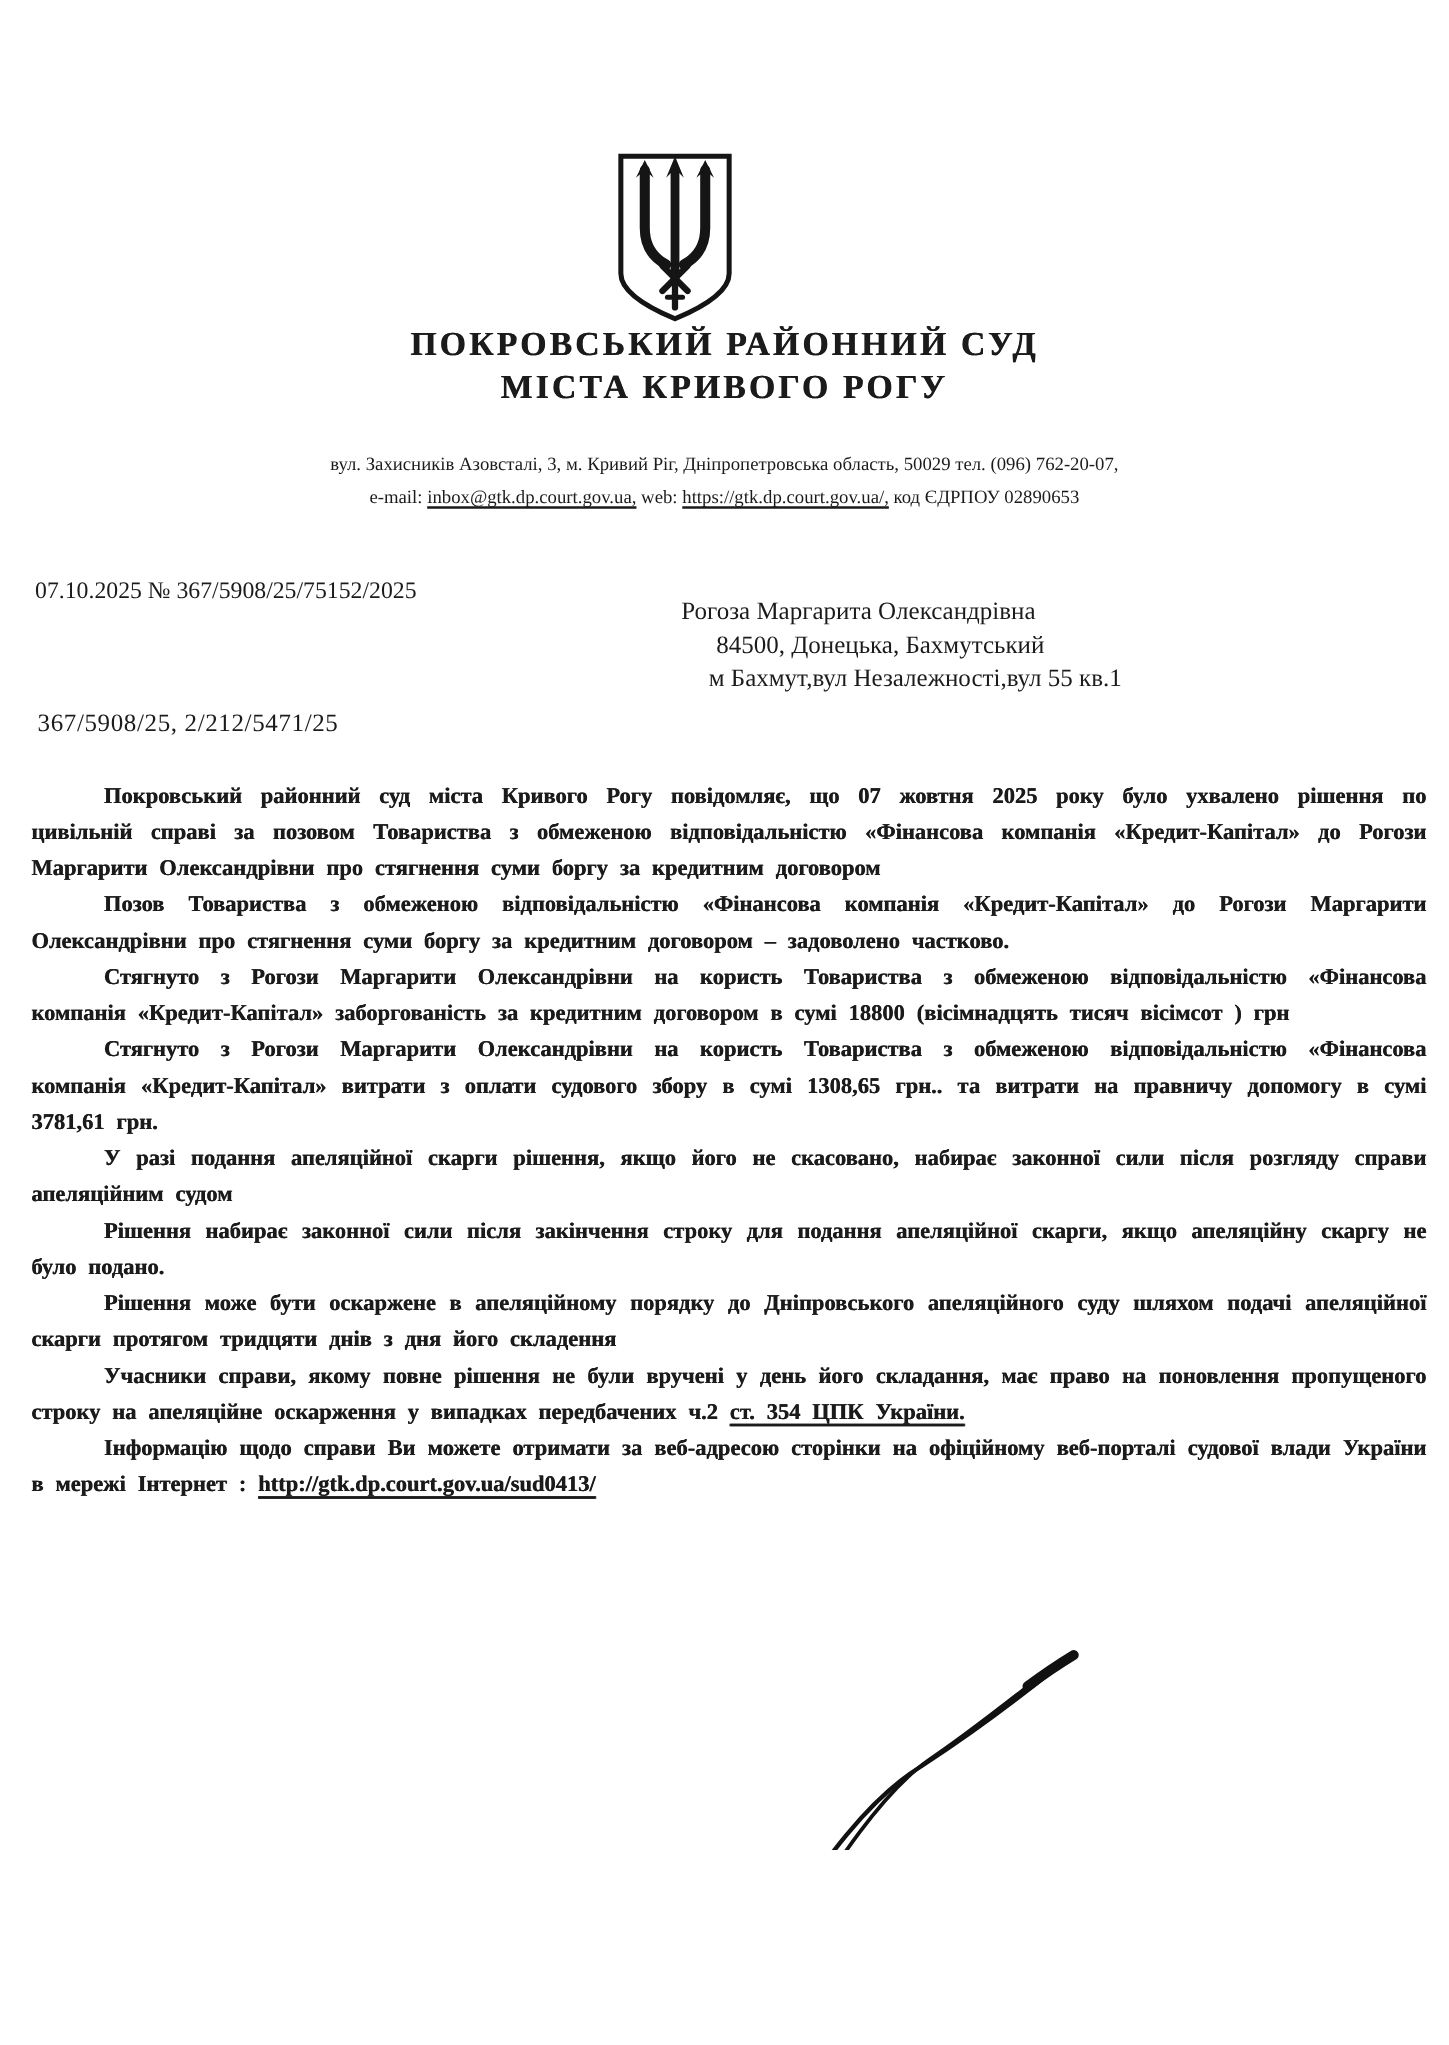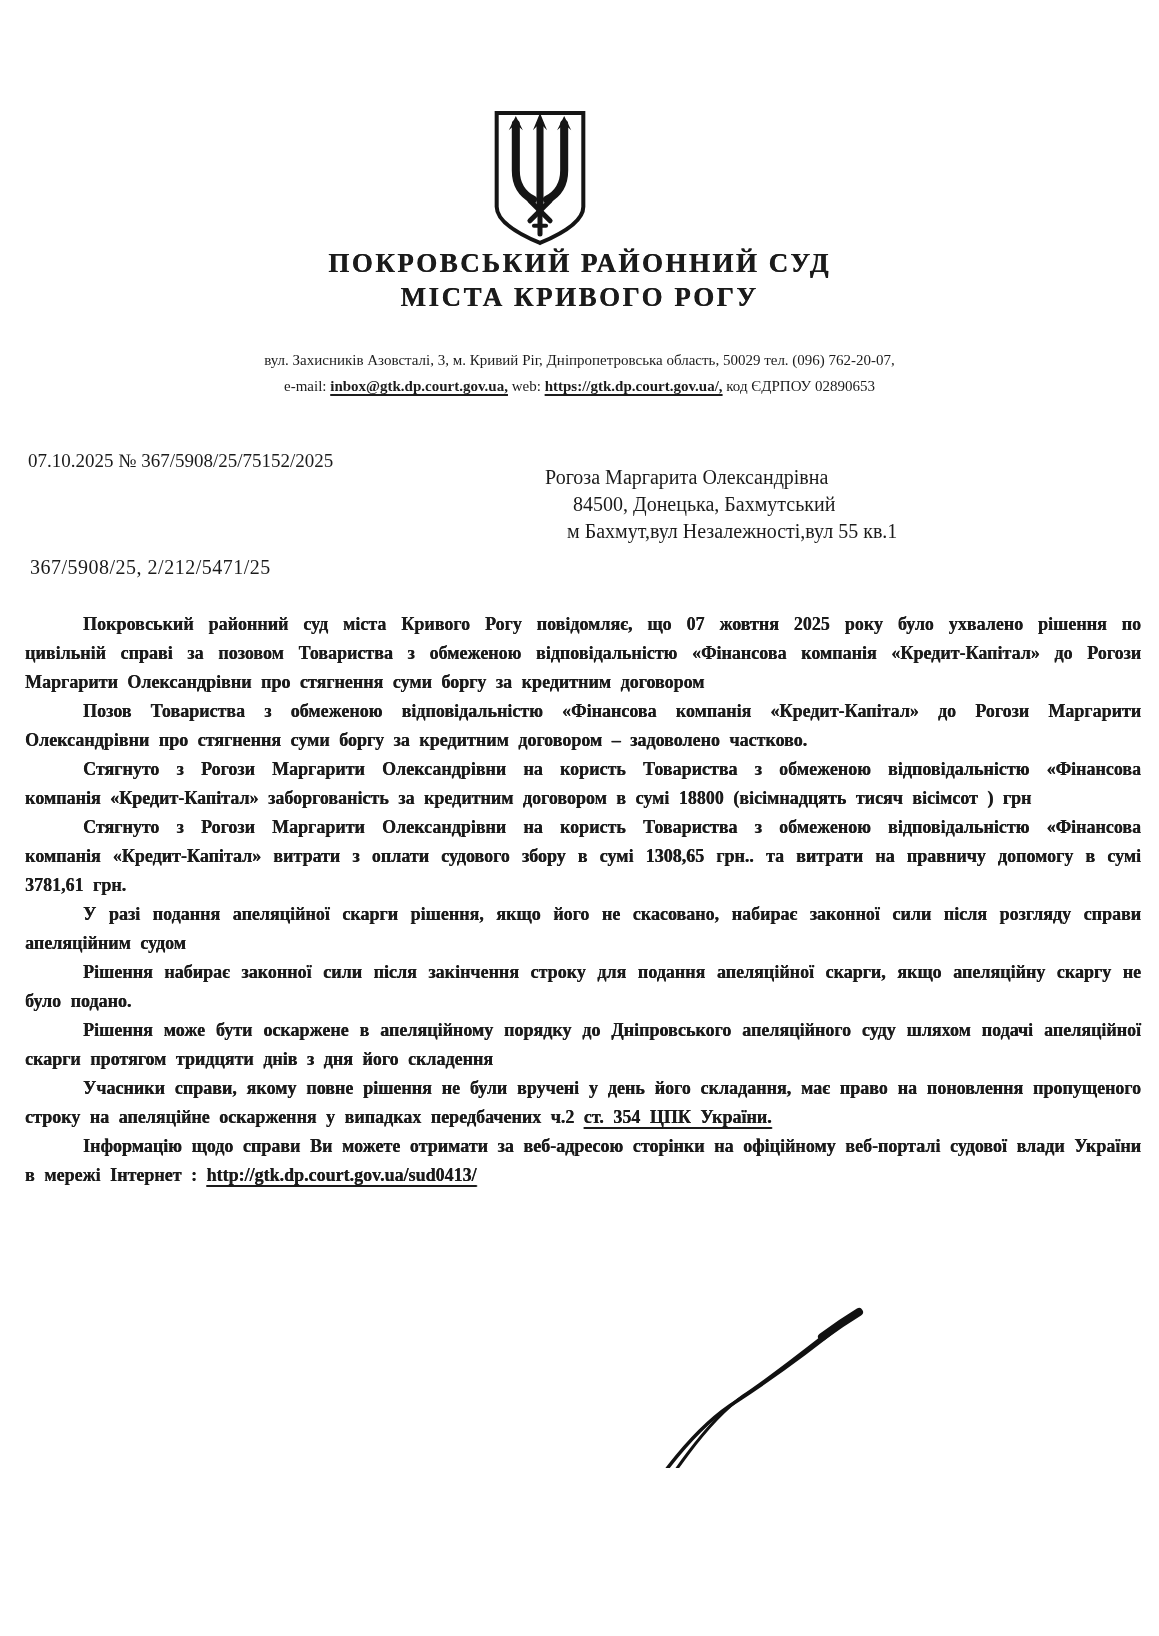--- a/index.html
+++ b/index.html
@@ -3,36 +3,37 @@
 <meta charset="utf-8">
 <style>
   html,body{margin:0;padding:0;background:#ffffff;}
   .page{
     position:relative;
     width:1159px;height:1468px;
     background:#ffffff;
     color:#1b1b1b;
     font-family:"Liberation Serif", serif;
     overflow:hidden;
+    margin-top:12px;
   }
   
   .emblem{
     position:absolute;left:489px;top:110px;width:102px;height:136px;
   }
   .court-name{
     position:absolute;left:0;right:0;top:246px;
     text-align:center;font-weight:bold;
     font-size:27px;line-height:34px;letter-spacing:2.5px;
     text-shadow:0.4px 0 0 currentColor;
   }
   .contact{
     position:absolute;left:0;right:0;top:347px;
     text-align:center;font-size:15px;line-height:26px;
   }
-  .contact .lnk{text-decoration:underline;text-decoration-thickness:1.5px;text-underline-offset:3px;color:inherit;font-weight:bold;}
+  .contact .lnk{text-decoration:underline;text-decoration-thickness:1.5px;text-underline-offset:3px;color:inherit;}
   
   .date-ref{
     position:absolute;left:28px;top:450px;
     font-size:19px;
     text-decoration-thickness:1.5px;text-underline-offset:4px;
   }
   .recipient{
     position:absolute;left:545px;top:464px;
     font-size:20px;line-height:27px;
   }

